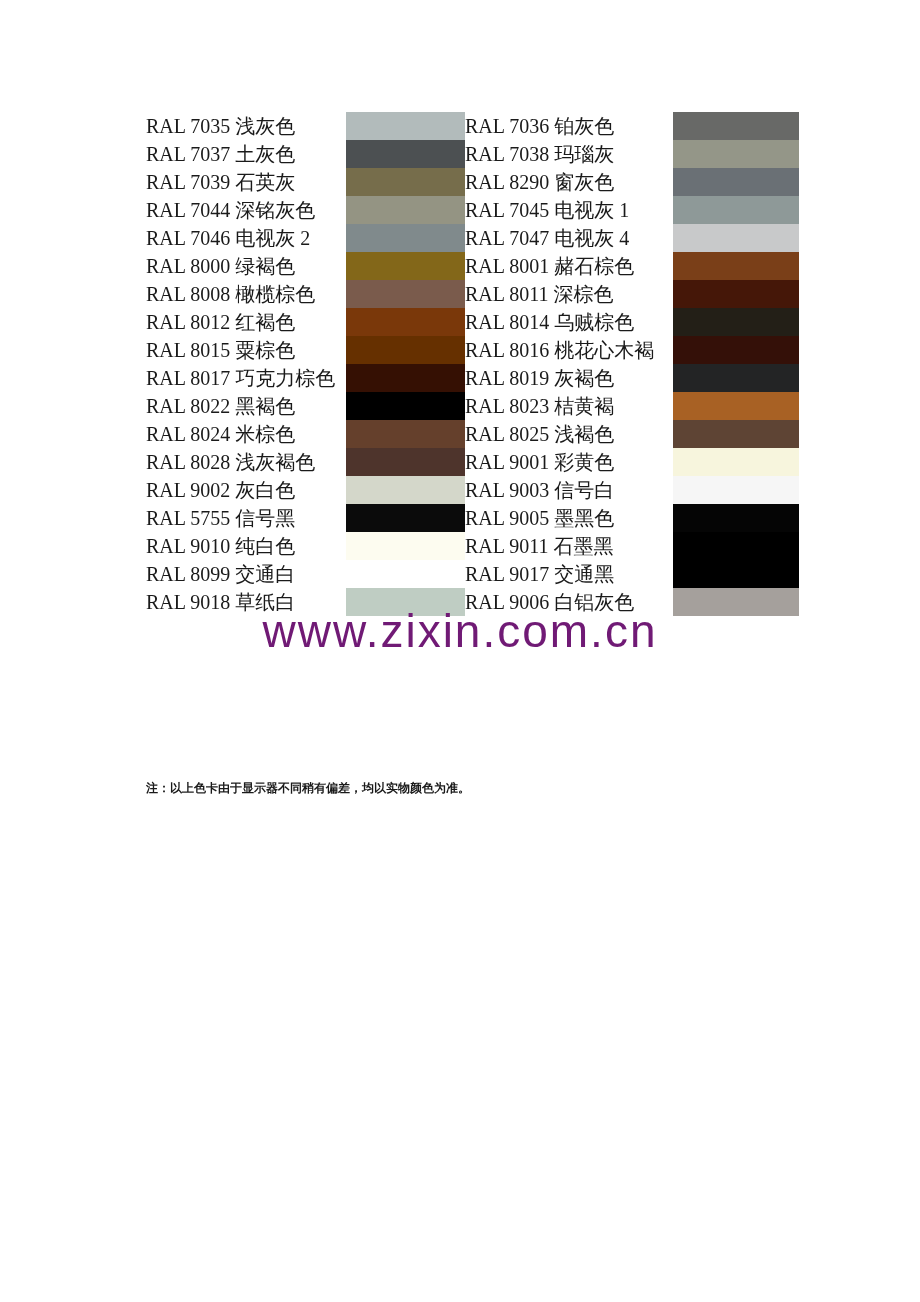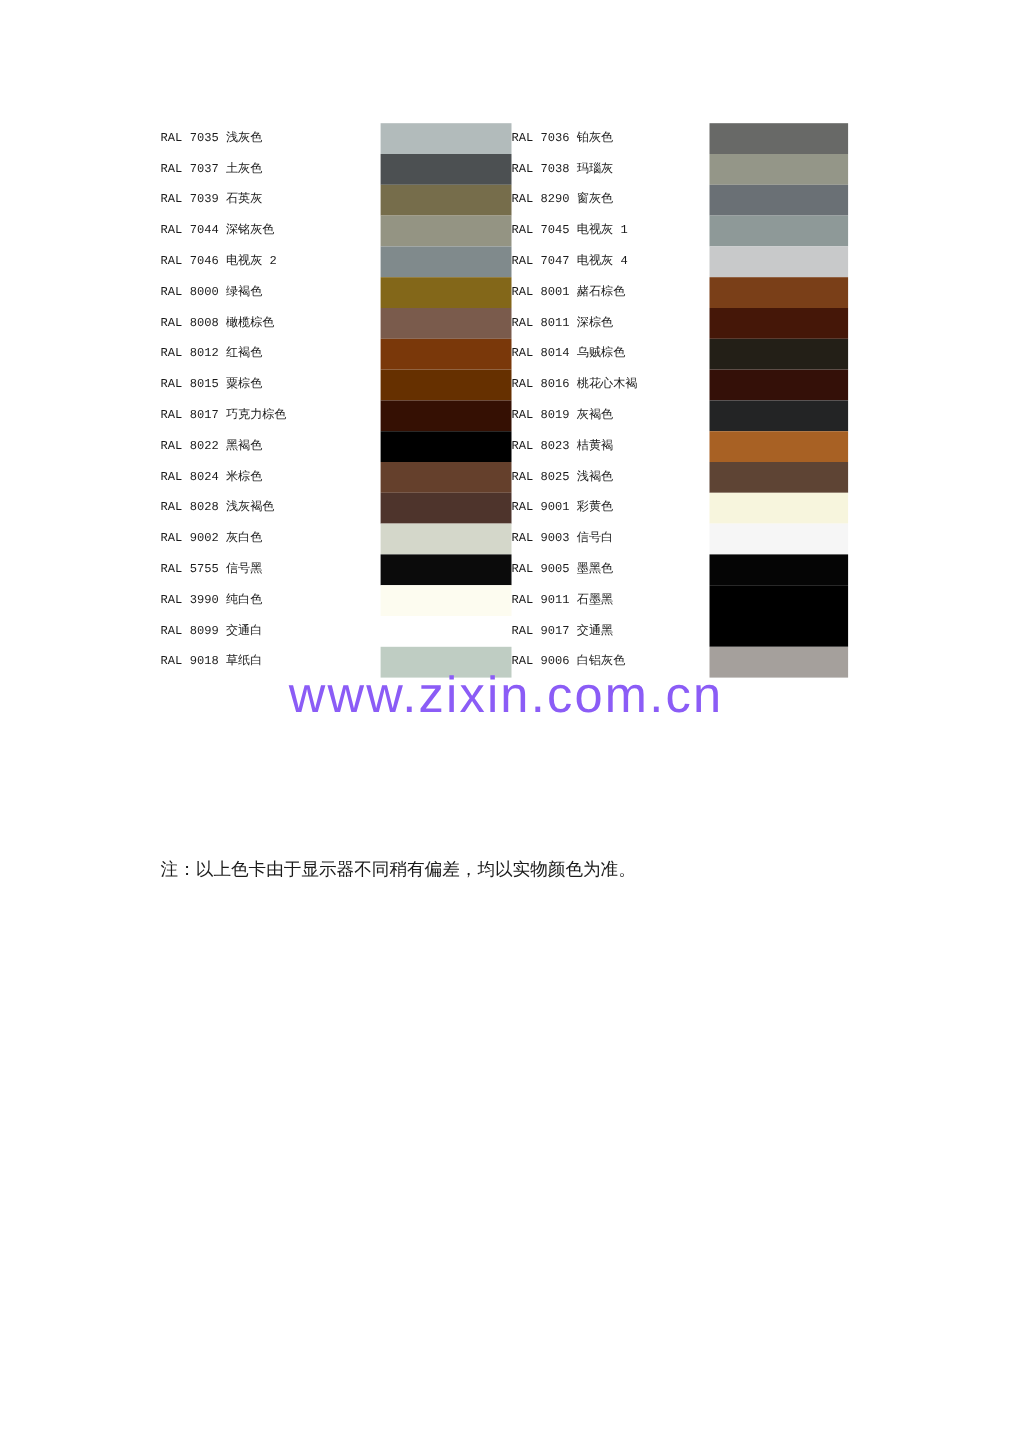--- a/index.html
+++ b/index.html
@@ -19,21 +19,21 @@
   
   #watermark {
     position: absolute;
     left: 0;
     top: 604px;
     width: 920px;
     text-align: center;
     font-family: "Liberation Sans", sans-serif;
     font-size: 46px;
     letter-spacing: 2px;
-    color: #8b5cf6;
+    color: #701a75;
     z-index: 5;
     pointer-events: none;
     user-select: none;
     white-space: nowrap;
   }
 
   
   #page {
     position: absolute;
     left: 0; top: 0;
@@ -51,29 +51,29 @@
     z-index: 2;
   }
   #color-table td {
     padding: 0;
     margin: 0;
     vertical-align: middle;
     border: 0;
   }
 
   td.name-cell {
-    font-size: 11px;
+    font-size: 20px;
     color: #1a1a1a;
     white-space: nowrap;
     padding-left: 2px;
     line-height: 1.15;
-    font-family: Liberation Mono, monospace;
+    font-family: Liberation Serif, serif;
   }
   td.name-cell.left-name  { width: 200px; }
-  td.name-cell.right-name { width: 180px; }
+  td.name-cell.right-name { width: 208px; }
 
   td.swatch-cell {
     width: 119px;
     padding: 0;
   }
   td.swatch-cell.right-swatch { width: 126px; }
 
   .swatch {
     display: block;
     width: 100%;
@@ -87,22 +87,22 @@
     line-height: 1.45;
     padding-left: 2px;
     font-family: "Liberation Serif", "DejaVu Serif", serif;
   }
 
   #footer-note {
     position: absolute;
     left: 146px;
     top: 780px;
     font-family: "Liberation Sans", "DejaVu Sans", sans-serif;
-    font-size: 16px;
-    font-weight: normal;
+    font-size: 12px;
+    font-weight: bold;
     color: #1a1a1a;
     z-index: 6;
     white-space: nowrap;
   }
 </style>
 </head>
 <body>
 
 <div id="page">
 
@@ -273,21 +273,21 @@
         <td class="swatch-cell">
             <span class="swatch" style="background: rgb(11, 11, 11);"></span>
           </td>
         <td class="name-cell right-name">RAL  9005 墨黑色</td>
         <td class="swatch-cell right-swatch">
             <span class="swatch" style="background: rgb(5, 5, 5);"></span>
           </td>
       </tr>
 
       <tr>
-        <td class="name-cell left-name">RAL  3990 纯白色</td>
+        <td class="name-cell left-name">RAL  9010 纯白色</td>
         <td class="swatch-cell">
             <span class="swatch" style="background: rgb(253, 252, 240);"></span>
           </td>
         <td class="name-cell right-name">RAL  9011 石墨黑</td>
         <td class="swatch-cell right-swatch">
             <span class="swatch" style="background: rgb(0, 0, 0);"></span>
           </td>
       </tr>
 
       <tr>

